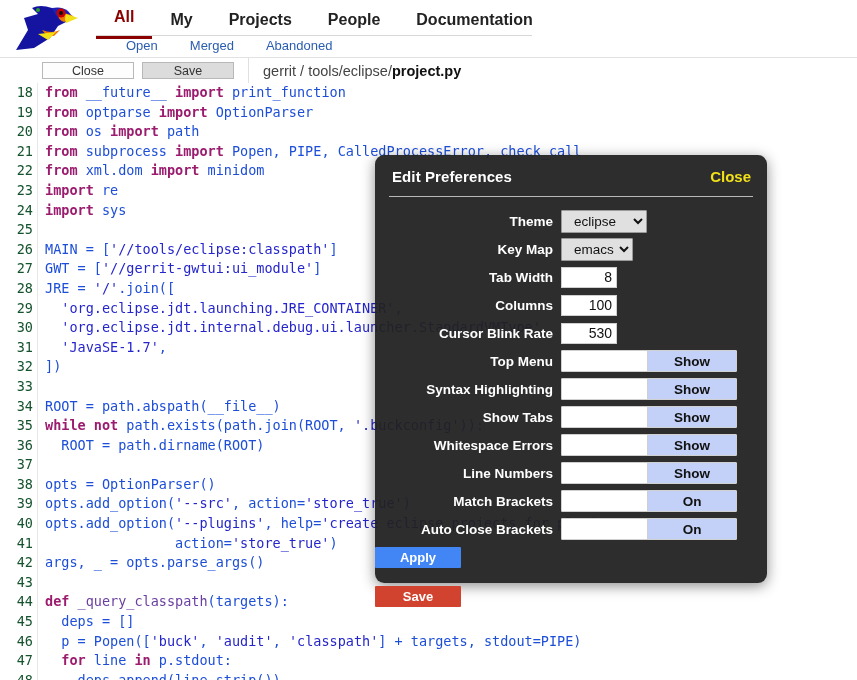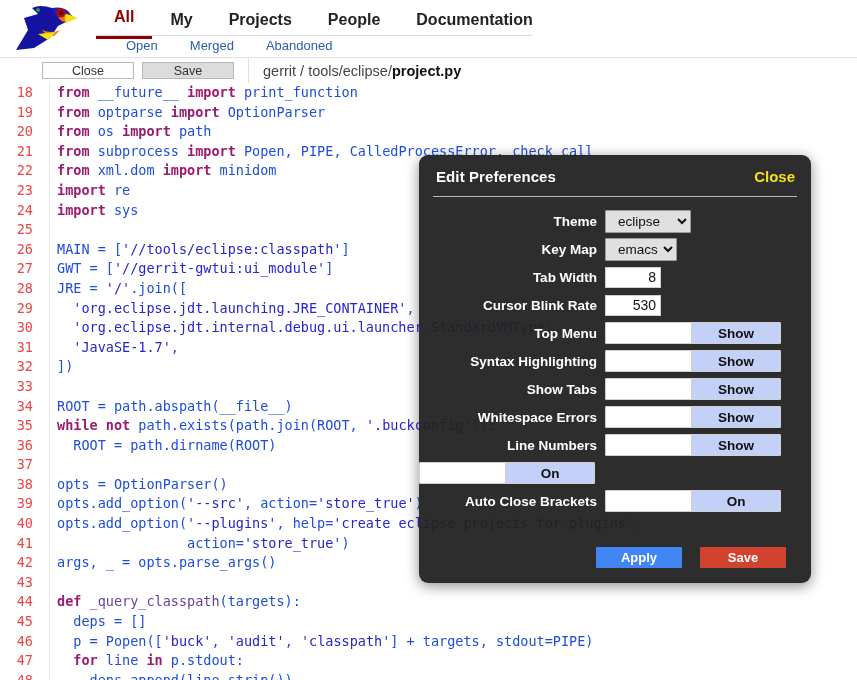--- a/index.html
+++ b/index.html
@@ -44,40 +44,40 @@
   .breadcrumb b { color:#111; font-weight:bold; }
 
   
   .editor {
     position:absolute; left:0; top:83px; width:857px; height:597px;
     background:#fff; overflow:hidden;
   }
   .code-table { border-collapse:collapse; width:100%; }
   .code-row { height:19.6px; }
   .ln {
-    width:32px; min-width:32px; text-align:right; padding-right:16px;
-    color:#ef4444; font-family:"DejaVu Sans Mono", monospace; font-size:13.5px;
+    width:32px; min-width:32px; text-align:right; padding-right:4px;
+    color:#14532d; font-family:"DejaVu Sans Mono", monospace; font-size:13.5px;
     border-right:1px solid #e8e8e8; vertical-align:top; user-select:none;
     background:#fff;
   }
   .src {
     padding-left:7px; font-family:"DejaVu Sans Mono", monospace; font-size:13.5px;
     color:#1a1a1a; white-space:pre; vertical-align:top;
   }
   .kw  { color:#9b1b6e; font-weight:bold; }
   .str { color:#2525cc; }
   .def { color:#9b1b6e; font-weight:bold; }
   .fn  { color:#6b3fa0; }
   .pln { color:#1d4ed8; }
 
   
   .dialog {
     position:absolute; left:375px; top:155px; width:392px; height:428px;
     background:rgba(33,33,33,0.945); border-radius:9px; box-sizing:border-box;
-    padding:0; color:#fff; box-shadow:0 3px 14px rgba(0,0,0,0.45);margin-left:44px;
+    padding:0; color:#fff; box-shadow:0 3px 14px rgba(0,0,0,0.45);
   }
   .dlg-title {
     position:absolute; left:17px; top:13px; font-size:15px; font-weight:bold;
     color:#ffffff; letter-spacing:0.1px;
   }
   .dlg-close {
     position:absolute; right:16px; top:13px; font-size:15px; font-weight:bold;
     color:#f2e117; cursor:pointer;
   }
   .dlg-rule {
@@ -116,20 +116,21 @@
   .toggle .on-half {
     flex:0 0 88px; background:#c3d0f7; color:#111; font-size:13.5px;
     font-weight:bold; display:flex; align-items:center; justify-content:center;
     border-left:1px solid #cfcfcf;
   }
 
   .dlg-actions {
     position:absolute; left:0; top:392px; width:392px;
     display:flex; justify-content:flex-end; padding-right:25px; box-sizing:border-box;
     gap:18px;
+    flex-direction:column;
   }
   .btn-apply {
     width:86px; height:21px; background:#4286f5; color:#fff; border:none;
     font-size:13px; font-weight:bold; cursor:pointer; border-radius:1px;
     font-family:"Liberation Sans", sans-serif;
   }
   .btn-save {
     width:86px; height:21px; background:#d1432f; color:#fff; border:none;
     font-size:13px; font-weight:bold; cursor:pointer; border-radius:1px;
     font-family:"Liberation Sans", sans-serif;
@@ -324,20 +325,24 @@
         </div>
         <div class="pref-row">
           <div class="pref-label">Key Map</div>
           <div class="pref-ctl"><select class="pref-select keymap-sel"><option>emacs</option></select></div>
         </div>
         <div class="pref-row">
           <div class="pref-label">Tab Width</div>
           <div class="pref-ctl"><input class="pref-num" type="text" value="8" style=""></div>
         </div>
         <div class="pref-row">
+          <div class="pref-label">Columns</div>
+          <div class="pref-ctl"><input class="pref-num" type="text" value="100" style=""></div>
+        </div>
+        <div class="pref-row">
           <div class="pref-label">Cursor Blink Rate</div>
           <div class="pref-ctl"><input class="pref-num" type="text" value="530" style=""></div>
         </div>
         <div class="pref-row">
           <div class="pref-label">Top Menu</div>
           <div class="pref-ctl">
             <div class="toggle">
               <div class="off-half"></div>
               <div class="on-half">Show</div>
             </div>
@@ -373,20 +378,21 @@
         <div class="pref-row">
           <div class="pref-label">Line Numbers</div>
           <div class="pref-ctl">
             <div class="toggle">
               <div class="off-half"></div>
               <div class="on-half">Show</div>
             </div>
           </div>
         </div>
         <div class="pref-row">
+          <div class="pref-label">Match Brackets</div>
           <div class="pref-ctl">
             <div class="toggle">
               <div class="off-half"></div>
               <div class="on-half">On</div>
             </div>
           </div>
         </div>
         <div class="pref-row">
           <div class="pref-label">Auto Close Brackets</div>
           <div class="pref-ctl">

